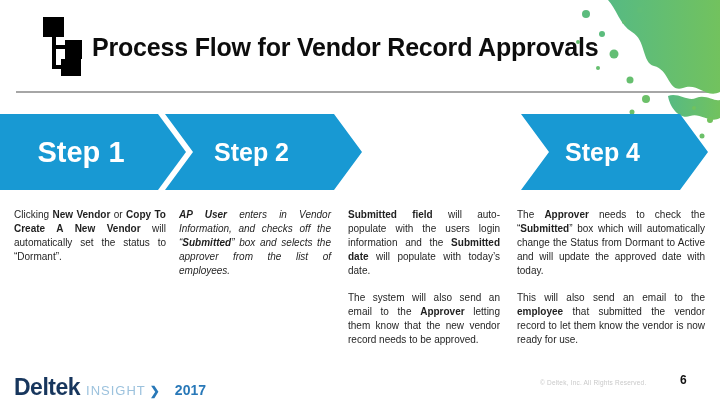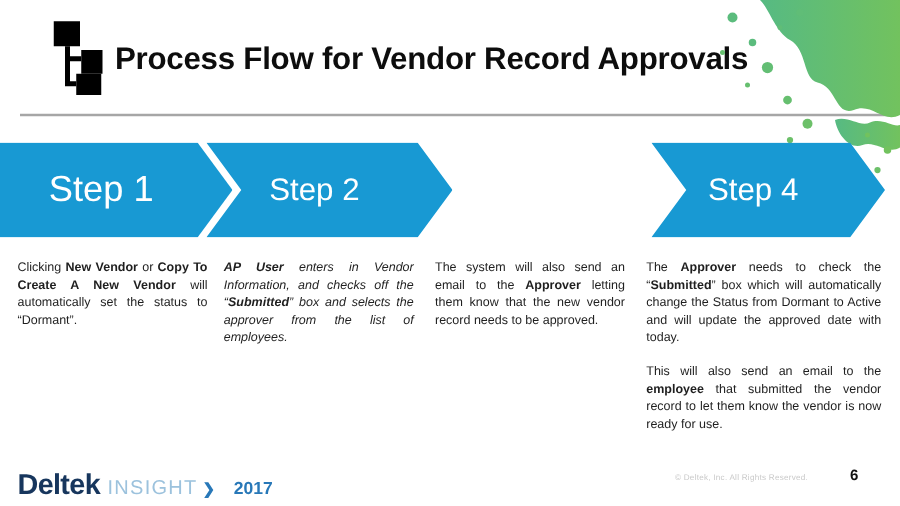--- a/index.html
+++ b/index.html
@@ -26,38 +26,38 @@
     position:absolute;top:0;height:76px;background:var(--step-blue,#1899d3);
     display:flex;align-items:center;justify-content:center;
     clip-path:polygon(0 0, calc(100% - 28px) 0, 100% 50%, calc(100% - 28px) 100%, 0 100%, 28px 50%);
   }
   .chev-first{clip-path:polygon(0 0, calc(100% - 28px) 0, 100% 50%, calc(100% - 28px) 100%, 0 100%);}
   #chev1{left:0;width:186px;}
   #chev2{left:165px;width:197px;align-items:center;}
   #chev3{left:343px;width:197px;}
   #chev4{left:521px;width:187px;}
   .chev-label{
-    color:#ffffff;font-weight:normal;font-size:25px;padding-right:24px;white-space:nowrap;
+    color:#ffffff;font-weight:bold;font-size:25px;padding-right:24px;white-space:nowrap;
   }
   .chev-label-lg{font-size:29px;}
   
   .col{
     position:absolute;top:208px;font-size:10px;line-height:14px;
     color:#1f1f1f;text-align:justify;z-index:2;
   }
   #col1{left:14px;width:152px;}
   #col2{left:179px;width:152px;font-style:italic;}
   #col3{left:348px;width:152px;}
   #col4{left:517px;width:188px;}
   .col p{margin:0 0 13px 0;}
   .b{font-weight:bold;}
   
   .logo{position:absolute;left:14px;top:374px;display:flex;align-items:baseline;z-index:2;}
   .logo-brand{font-size:23px;font-weight:bold;color:var(--logo-navy,#17365d);letter-spacing:-0.5px;}
-  .logo-event{font-size:16px;color:var(--logo-light-blue,#9cc2dd);letter-spacing:1px;margin-left:6px;}
+  .logo-event{font-size:13px;color:var(--logo-light-blue,#9cc2dd);letter-spacing:1px;margin-left:6px;}
   .logo-chev{font-size:12px;font-weight:bold;color:var(--logo-blue,#2878b8);margin-left:4px;}
   .logo-year{font-size:14px;font-weight:bold;color:var(--logo-blue,#2878b8);margin-left:15px;}
   .copyright{
     position:absolute;left:540px;top:379px;width:110px;
     font-size:6.5px;color:#c9c9c9;letter-spacing:0.2px;z-index:2;
   }
   .page-number{
     position:absolute;left:680px;top:373px;font-size:12px;font-weight:bold;color:#111111;z-index:2;
   }
 </style>
@@ -116,20 +116,21 @@
   </div>
 </div>
 
 <div class="col" id="col1">
   <p><span>Clicking </span><span class="b">New Vendor</span><span> or </span><span class="b">Copy To Create A New Vendor</span><span> will automatically set the status to “Dormant”.</span></p>
 </div>
 <div class="col" id="col2">
   <p><span class="b">AP User</span><span> enters in Vendor Information, and checks off the “</span><span class="b">Submitted</span><span>” box and selects the approver from the list of employees.</span></p>
 </div>
 <div class="col" id="col3">
+  <p><span class="b">Submitted field</span><span> will auto-populate with the users login information and the </span><span class="b">Submitted date</span><span> will populate with today’s date.</span></p>
   <p><span>The system will also send an email to the </span><span class="b">Approver</span><span> letting them know that the new vendor record needs to be approved.</span></p>
 </div>
 <div class="col" id="col4">
   <p><span>The </span><span class="b">Approver</span><span> needs to check the “</span><span class="b">Submitted</span><span>” box which will automatically change the Status from Dormant to Active and will update the approved date with today.</span></p>
   <p><span>This will also send an email to the </span><span class="b">employee</span><span> that submitted the vendor record to let them know the vendor is now ready for use.</span></p>
 </div>
 
 <div class="logo">
   <span class="logo-brand">Deltek</span>
   <span class="logo-event">INSIGHT</span>

